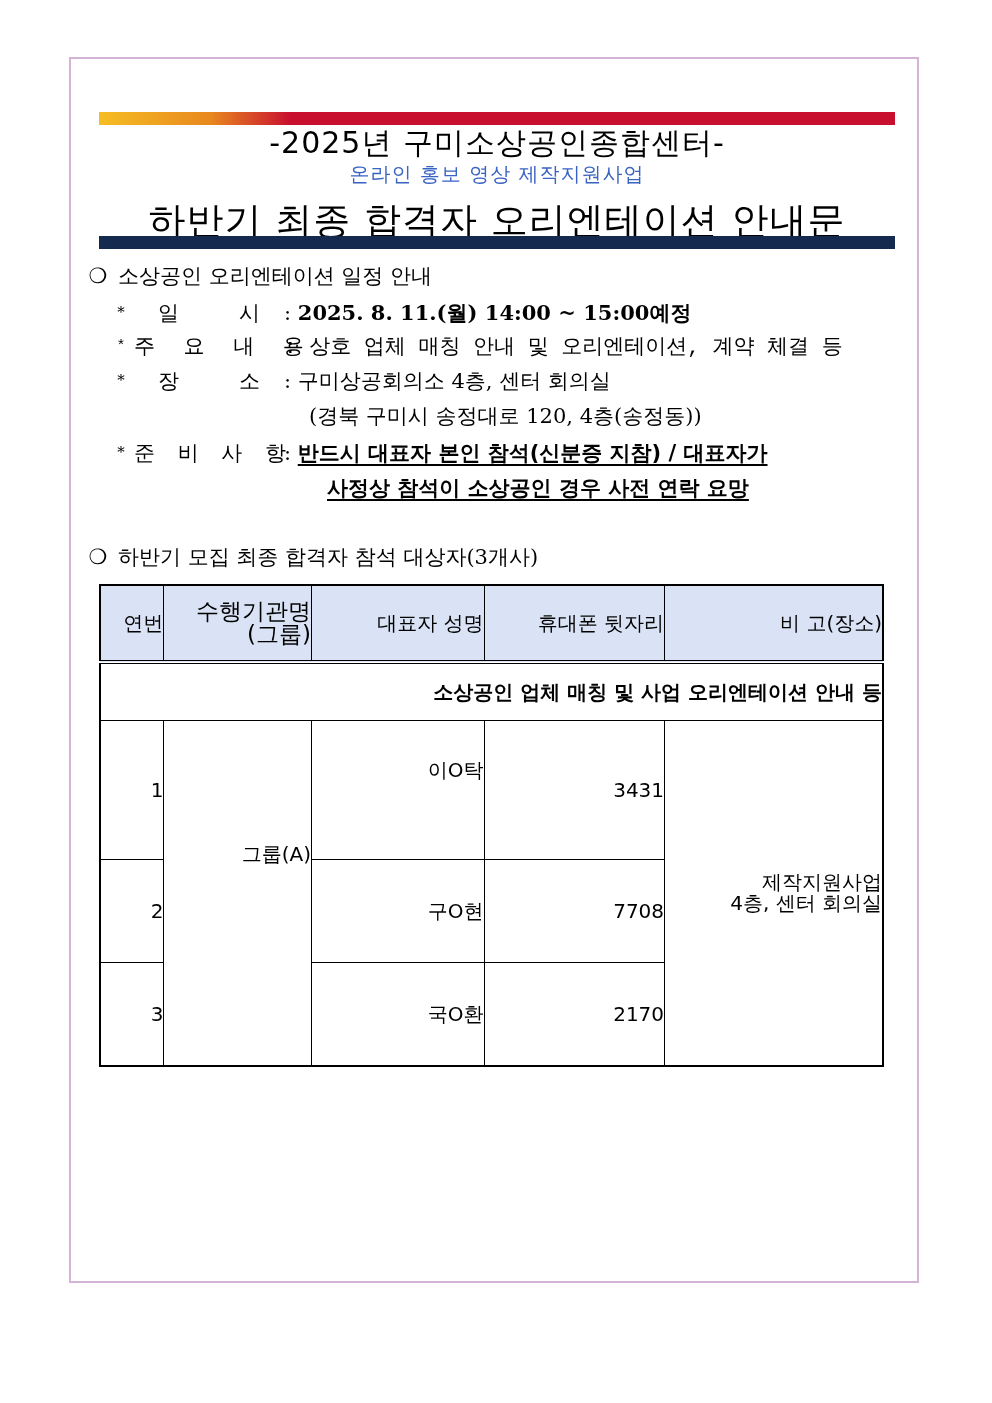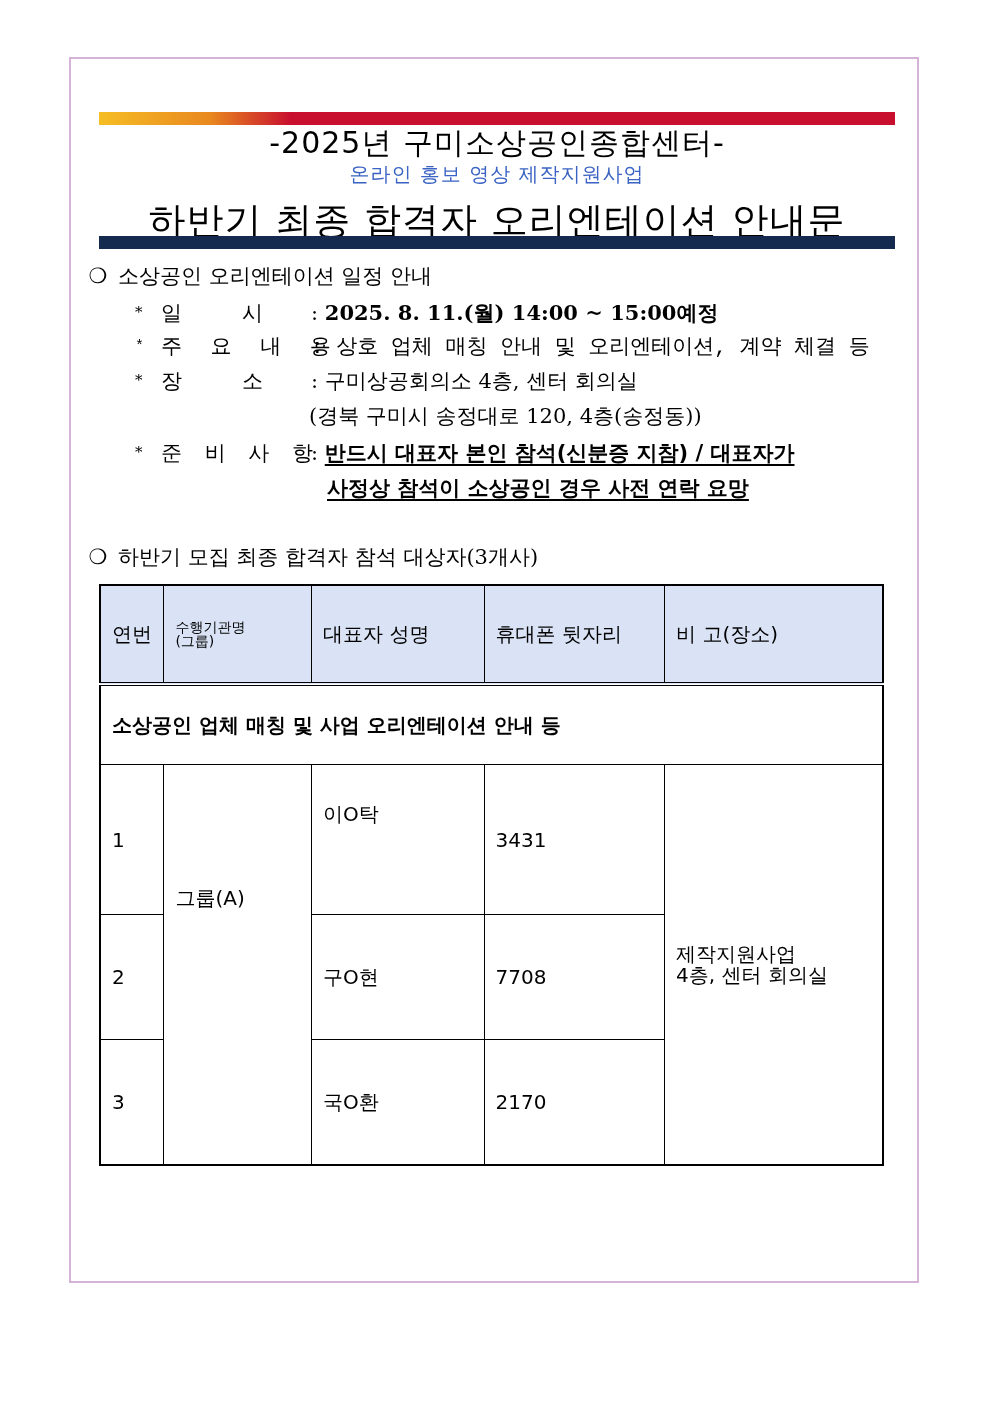--- a/index.html
+++ b/index.html
@@ -13,34 +13,34 @@
   .title { position:absolute; left:99px; width:796px; text-align:center;
            font-family:"DejaVu Sans","Liberation Sans",sans-serif; font-weight:normal;
            letter-spacing:1px; white-space:nowrap; line-height:1; }
   .t1 { top:128px; font-size:30px; color:#000; }
   .t2 { top:164px; font-size:20px; color:#3a63c3; }
   .t3 { top:202px; font-size:37px; color:#000; }
 
   .line { position:absolute; white-space:nowrap; font-size:21px; line-height:1; }
   .sec { left:88px;text-align:center; }
   .circle { display:inline-block; width:20px; margin-right:10px; }
-  .item { left:135px; }
+  .item { left:108px;text-align:center; }
   .ast { display:inline-block; width:26px; font-size:15px; vertical-align:3px; }
   .lbl { display:inline-block; width:150px; }
   .lbl-spaced { letter-spacing:8px; }
   .u { text-decoration:underline; text-underline-offset:4px; font-weight:bold;
        font-family:"DejaVu Sans","Liberation Sans",sans-serif; }
 
   table.roster { position:absolute; left:99px; top:584px; width:785px; border-collapse:collapse;
                  font-family:"DejaVu Sans","Liberation Sans",sans-serif; font-size:20px; }
-  table.roster td, table.roster th { border:1px solid #000; text-align:left; vertical-align:middle; padding:11px; }
+  table.roster td, table.roster th { border:1px solid #000; text-align:right; vertical-align:middle; padding:0; }
   table.roster { border:2px solid #000; }
   table.roster th { background:#dae3f5; font-weight:normal; height:74px; }
   .hdr-cell { font-weight:bold; }
-  .hdr-two { line-height:1.0; font-size:14px; }
+  .hdr-two { line-height:1.0; font-size:23px; }
   tr.banner td { height:56px; font-weight:bold; border-top:4px double #000; }
   tr.data td { height:102px; }
 </style>
 </head>
 <body>
 
 <div class="page-frame"></div>
 
 <div class="bar-top"></div>
 <div class="title t1">-2025년 구미소상공인종합센터-</div>

